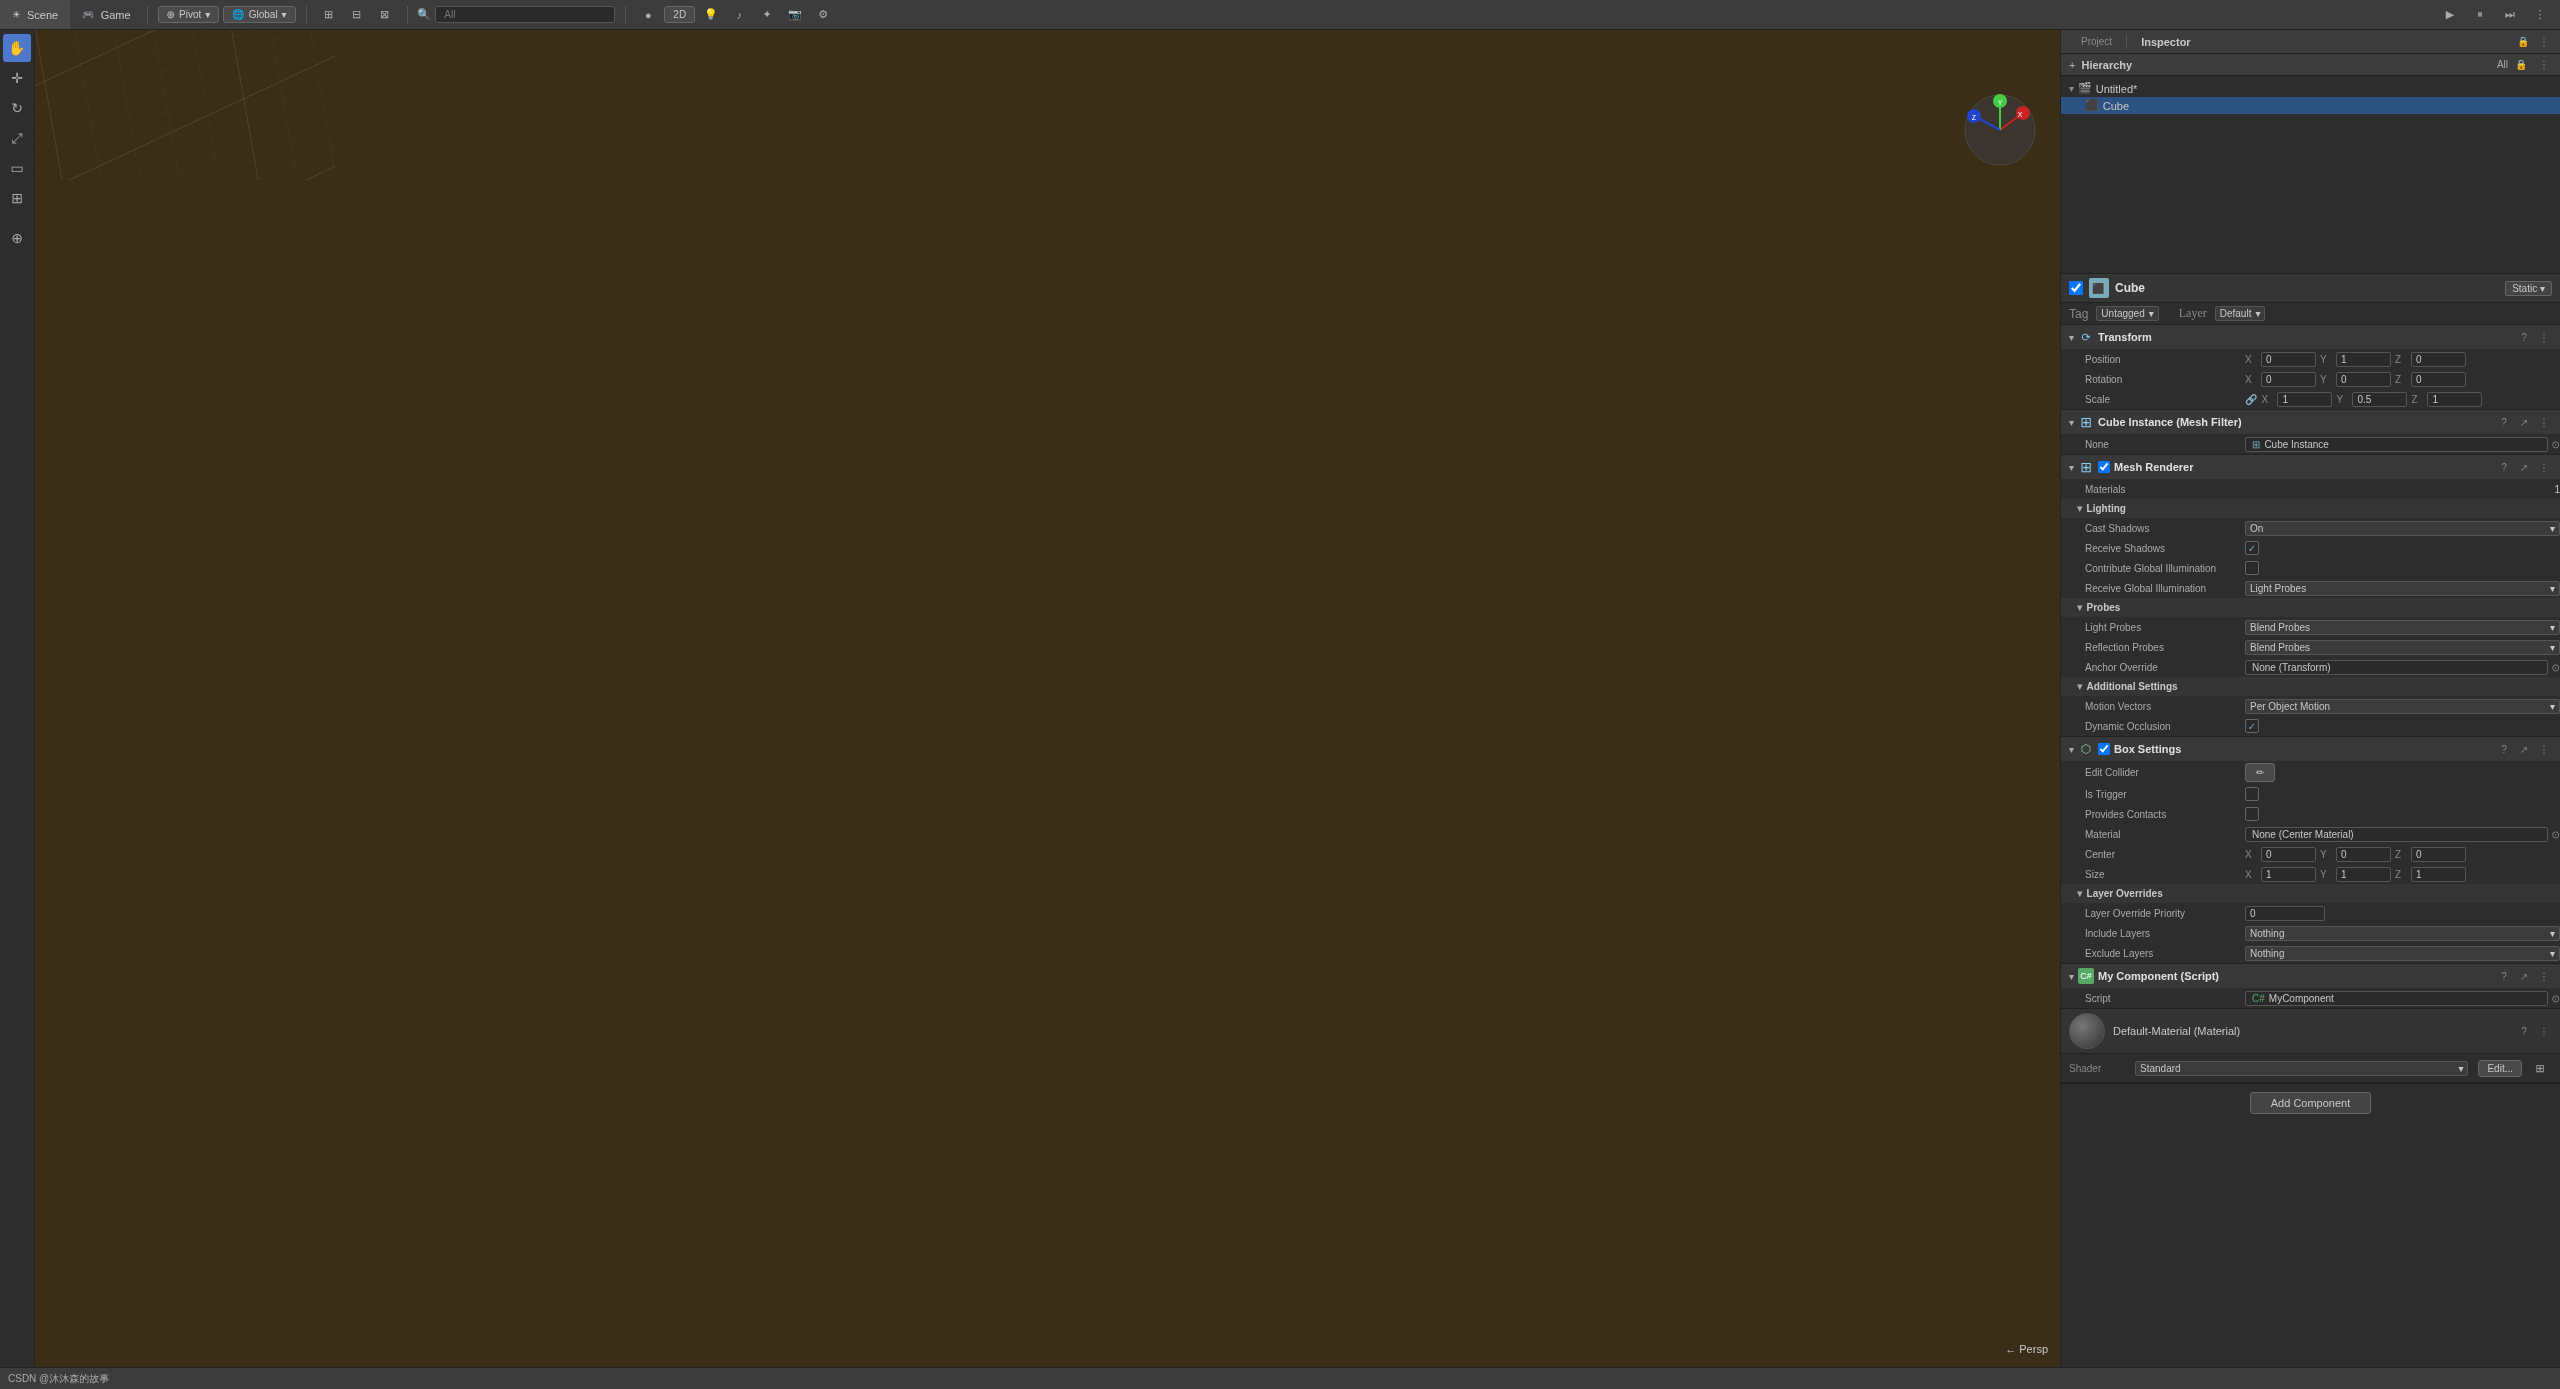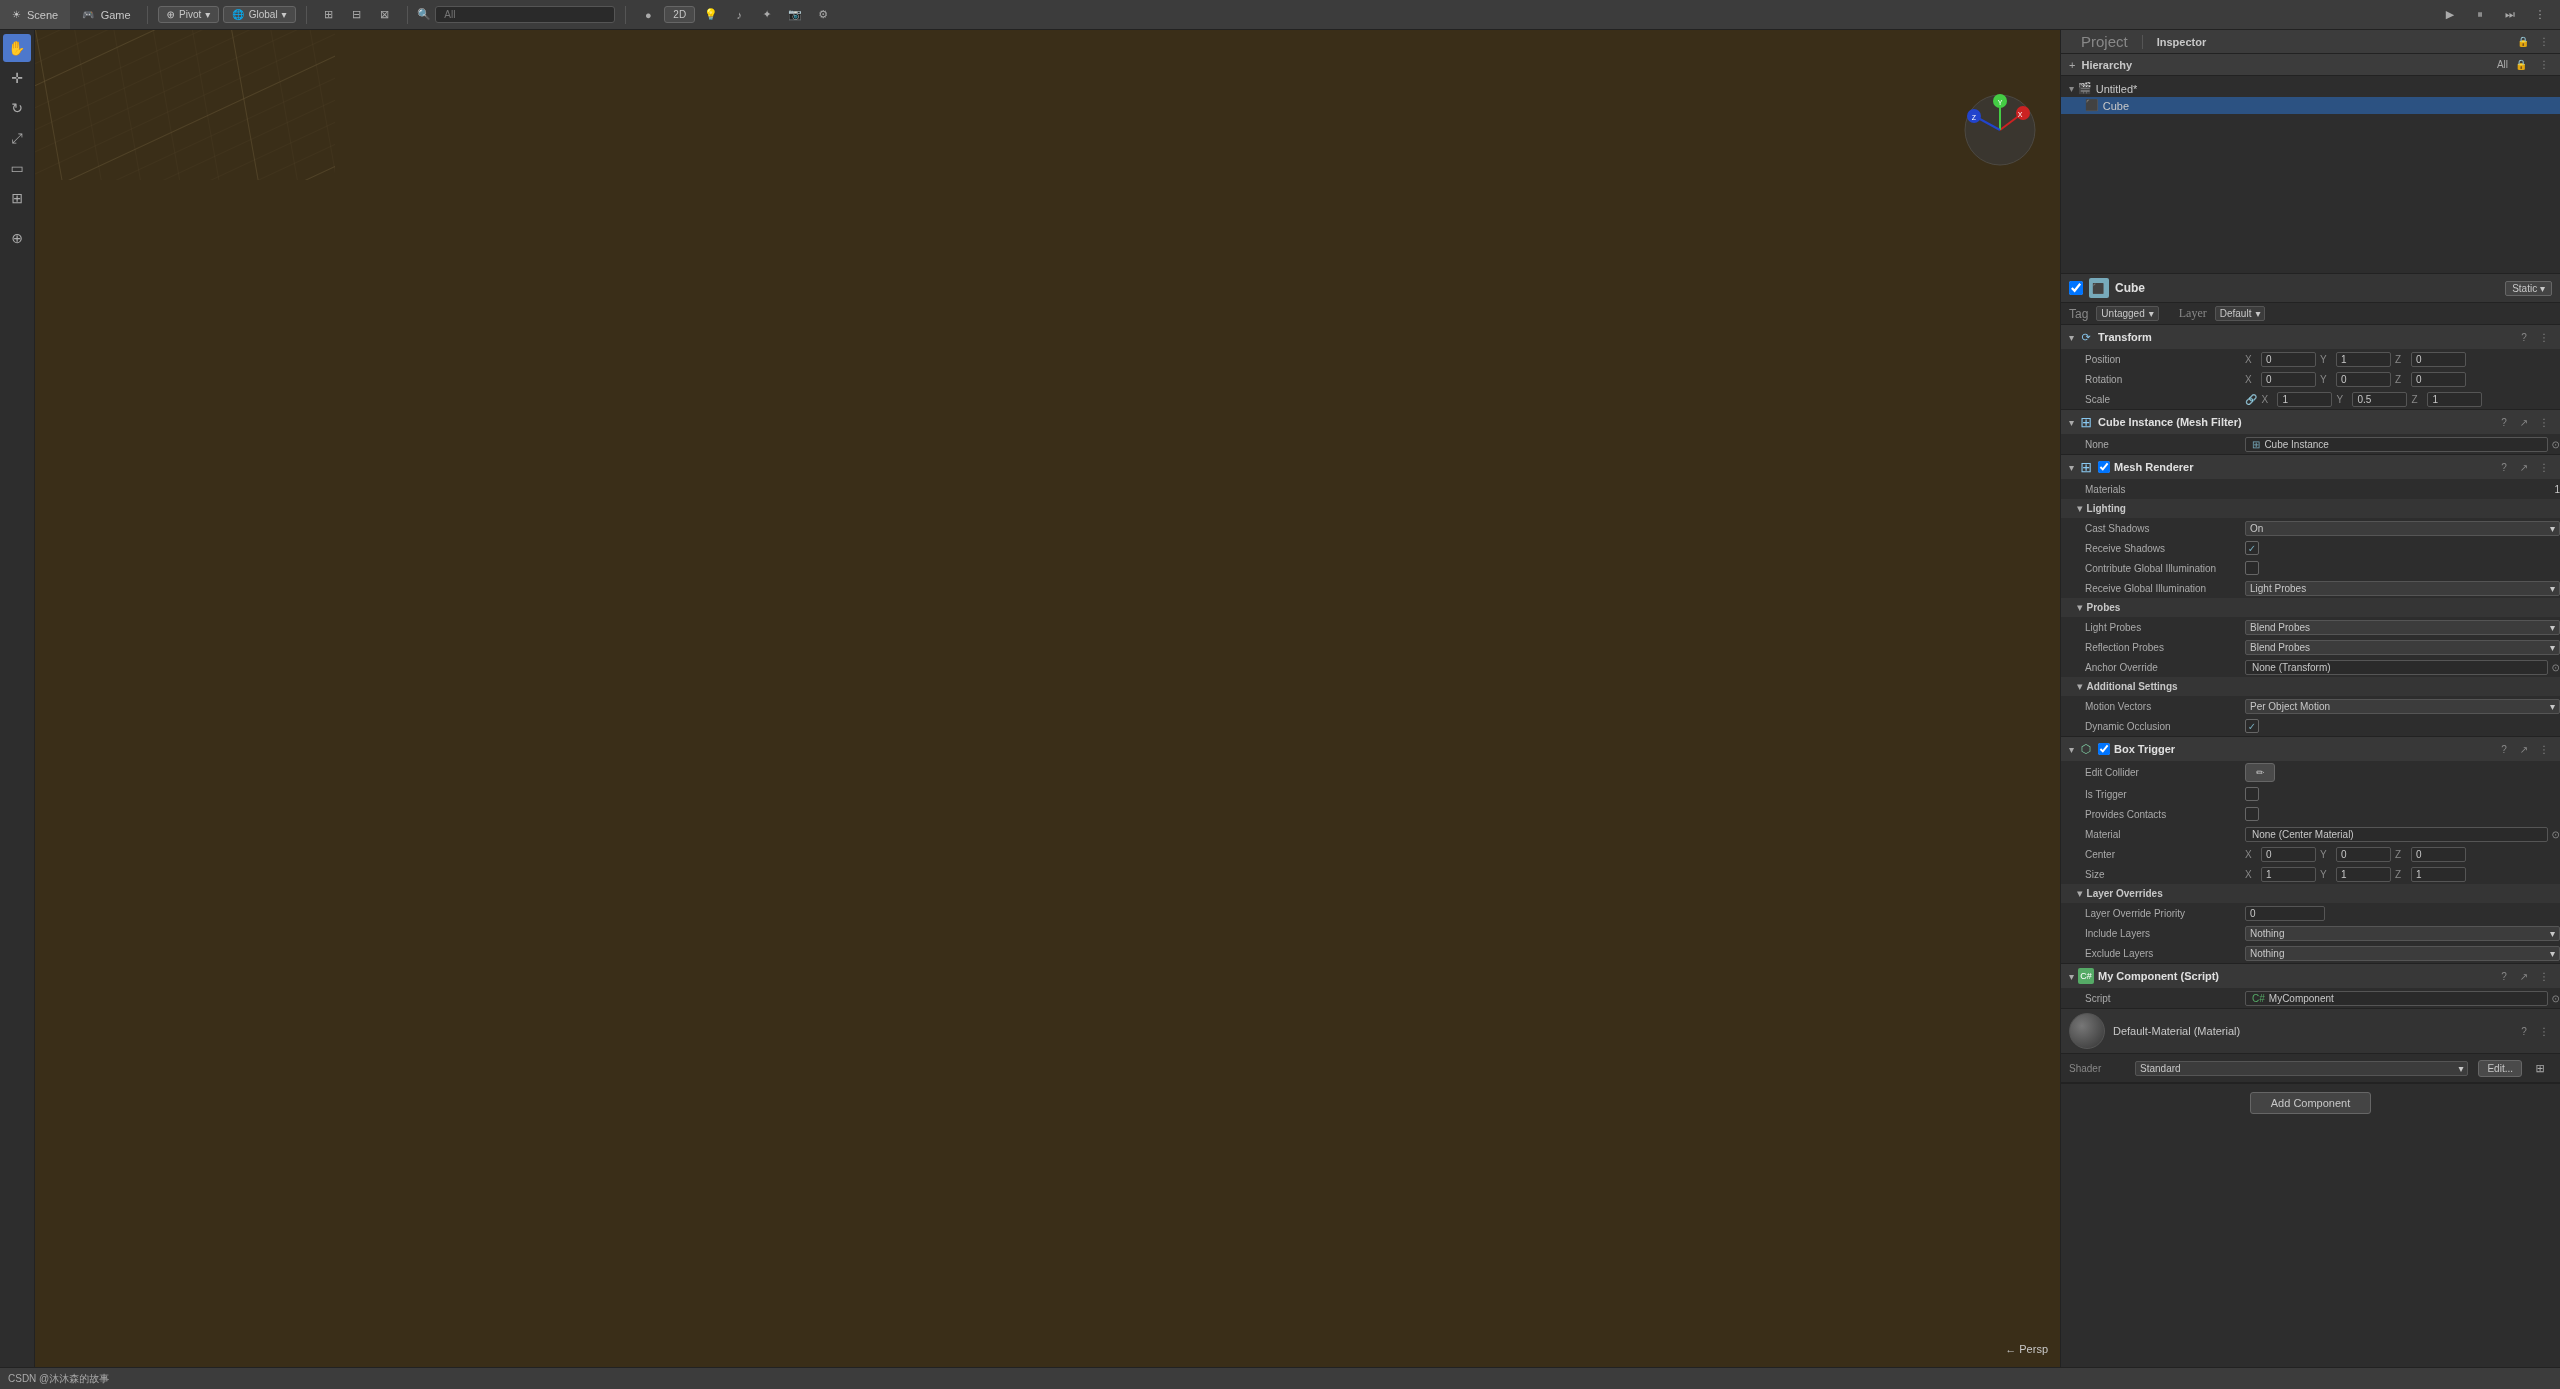--- a/index.html
+++ b/index.html
@@ -255,21 +255,21 @@
         </svg>
       </div>
 
       <div class="persp-label">← Persp</div>
     </div>
   </div>
 
   <div class="right-panels">
 
     <div class="panel-header" style="height:24px; background:#3c3c3c;">
-      <span style="color:#888; font-size:15px; cursor:pointer;padding-left:12px;">Project</span>
+      <span style="color:#888; font-size:10px; cursor:pointer;padding-left:12px;">Project</span>
       <div style="width:1px; height:14px; background:#555; margin:0 8px;"></div>
       <span style="color:#c8c8c8; font-size:11px; font-weight:bold; cursor:pointer;">Inspector</span>
       <div style="margin-left:auto; display:flex; gap:4px;">
         <span class="comp-btn">🔒</span>
         <span class="comp-btn">⋮</span>
       </div>
     </div>
 
     <div class="hierarchy-panel">
       <div class="panel-header">
@@ -509,21 +509,21 @@
               <div class="checkbox-val">✓</div>
             </div>
           </div>
         </div>
 
         <div class="component-section">
           <div class="component-header">
             <span class="component-toggle">▾</span>
             <div class="component-icon" style="color:#7ec8a0; font-size:12px;">⬡</div>
             <input type="checkbox" checked="" style="width: 12px; height: 12px; cursor: pointer;">
-            <span class="component-name">Box Trigger</span>
+            <span class="component-name">Box Settings</span>
             <div class="component-btns">
               <span class="comp-btn">?</span>
               <span class="comp-btn">↗</span>
               <span class="comp-btn">⋮</span>
             </div>
           </div>
           <div class="prop-row">
             <span class="prop-label">Edit Collider</span>
             <div class="prop-value">
               <button class="edit-collider-btn">

